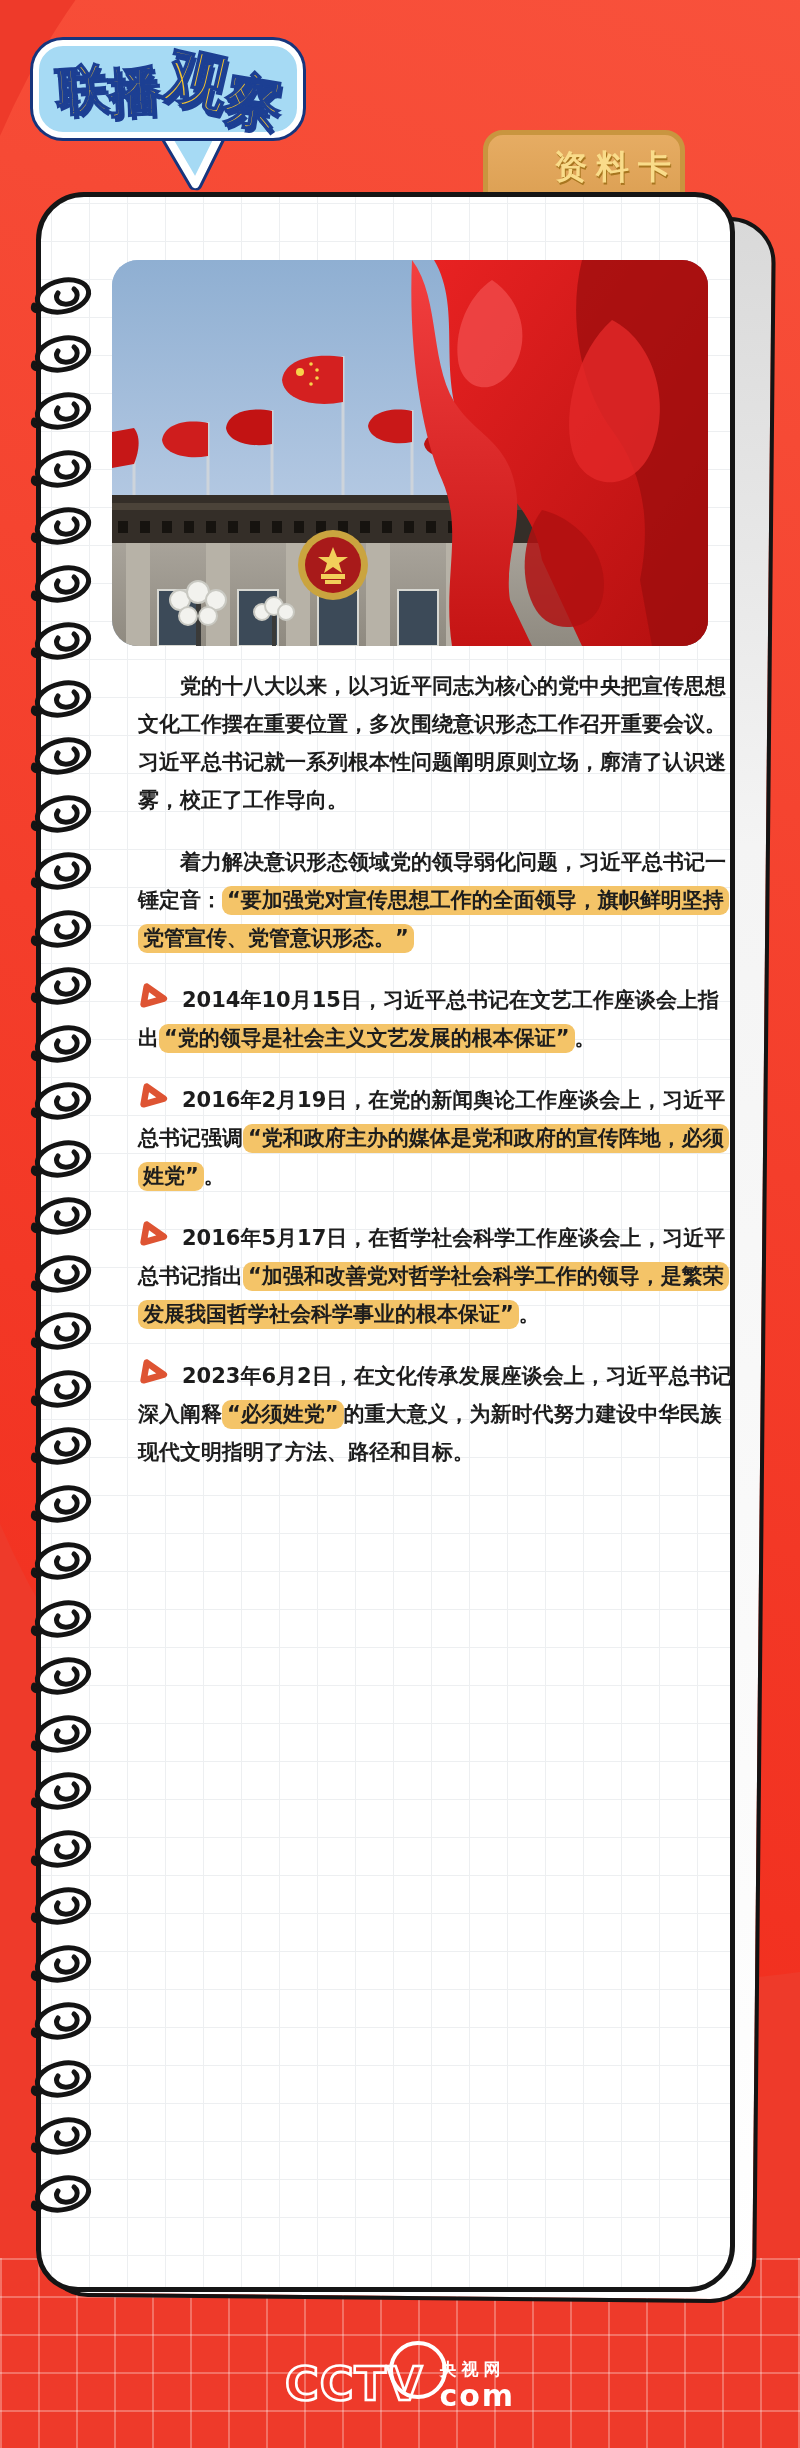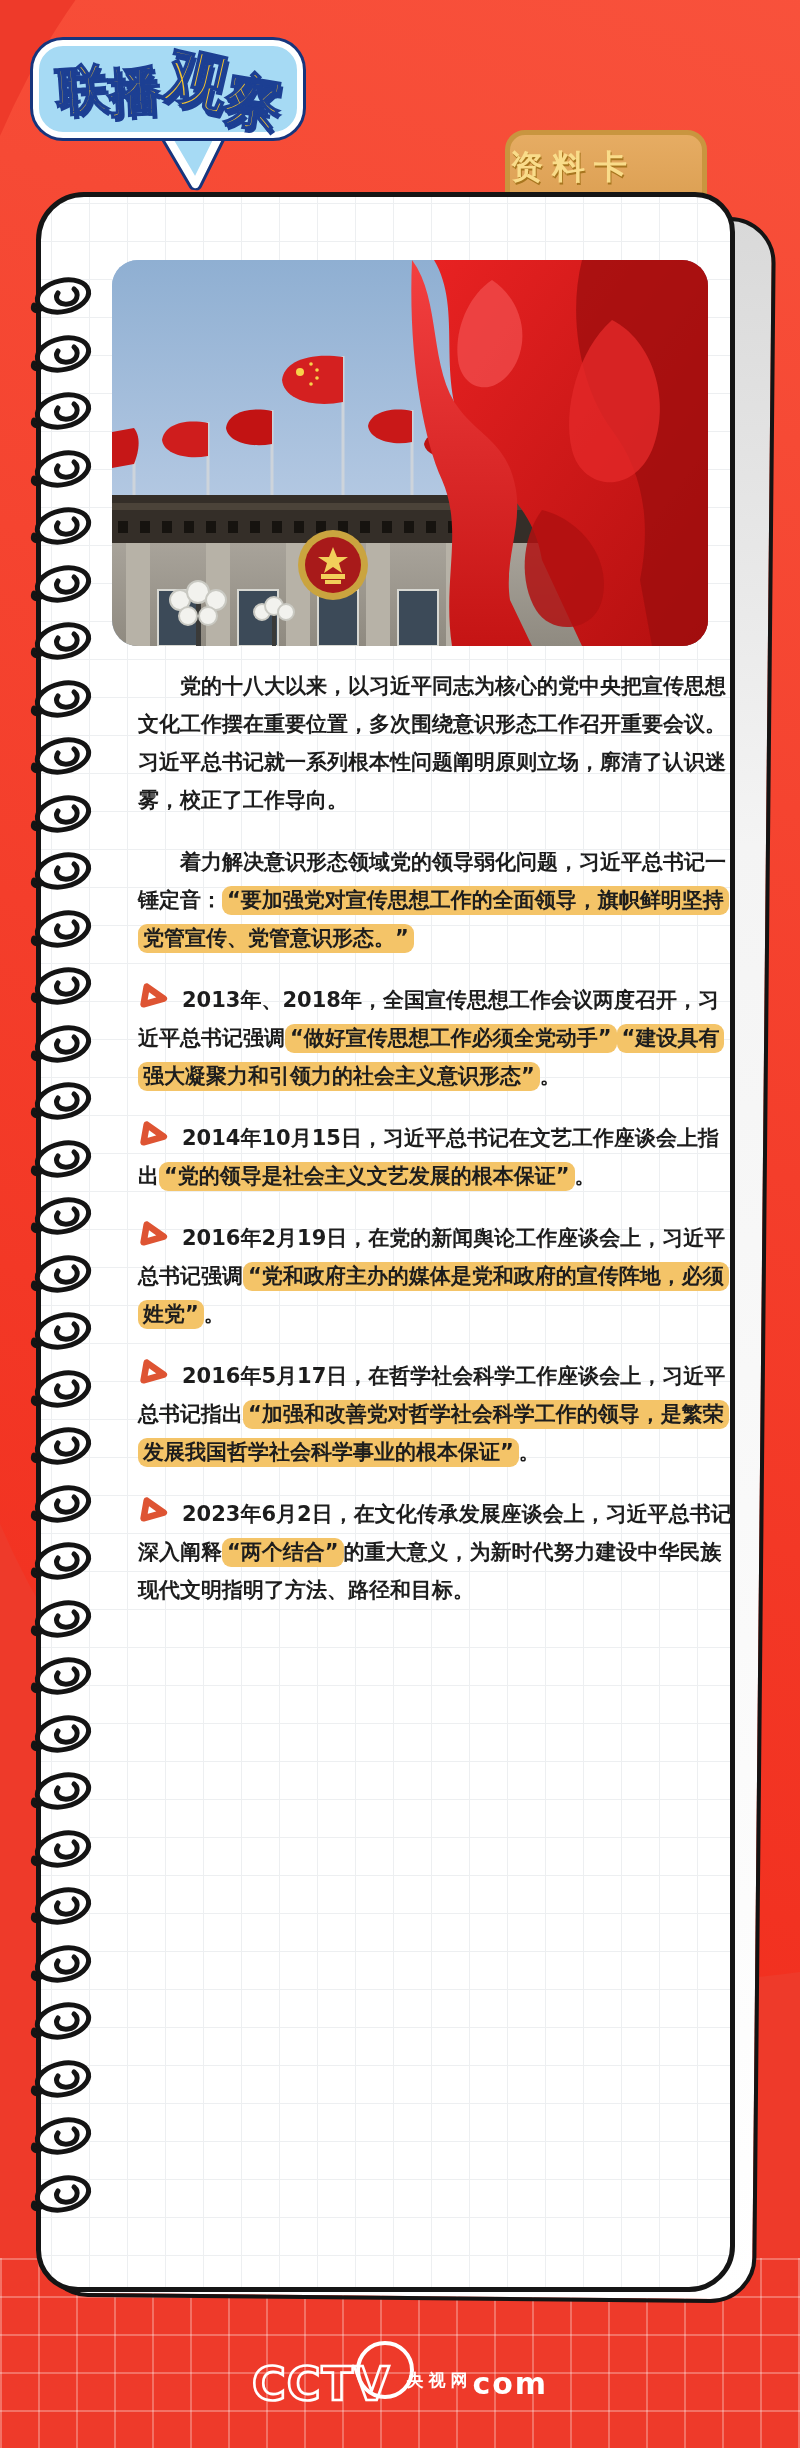--- a/index.html
+++ b/index.html
@@ -35,24 +35,24 @@
     display:inline-block;font-size:52px;font-weight:800;color:#f6c52e;
     -webkit-text-stroke:1.5px #1c3f93;text-shadow:3px 4px 0 #1c3f93;
     line-height:1;
   }
   .logo-char.c0{transform:rotate(-4deg);}
   .logo-char.c1{transform:rotate(-3deg) translateY(2px);}
   .logo-char.c2{font-size:62px;transform:rotate(13deg) translate(4px,-10px);}
   .logo-char.c3{font-size:58px;transform:rotate(9deg) translate(4px,12px);}
   
   .badge{
-    position:absolute;left:505px;top:130px;width:192px;height:86px;z-index:1;
+    position:absolute;left:483px;top:130px;width:192px;height:86px;z-index:1;
     background:linear-gradient(180deg,#e6ac63 0%,#d99c4e 100%);
     border:5px solid #c9953f;border-radius:20px;
-    display:flex;justify-content:flex-start;
+    display:flex;justify-content:flex-end;
   }
   .badge-label{
     margin-top:10px;font-size:33px;font-weight:800;letter-spacing:9px;
     color:#f9dc8a;text-shadow:1px 2px 0 #a8761f;
   }
   
   .card-under{
     position:absolute;left:52px;top:214px;width:706px;height:2078px;z-index:1;
     background:linear-gradient(180deg,#d9d9d9 0%,#f4f4f4 30%,#ffffff 100%);
     border:4px solid #141414;border-radius:46px;transform:rotate(.55deg);
@@ -95,21 +95,21 @@
   }
   .brand{display:flex;align-items:center;}
   .brand-letters{
     font-size:46px;font-weight:800;letter-spacing:1px;color:transparent;
     -webkit-text-stroke:2.6px #ffffff;line-height:1;
   }
   .brand-circle{
     width:50px;height:50px;border:4px solid #ffffff;border-radius:50%;
     margin-left:-34px;margin-top:-28px;flex:0 0 auto;
   }
-  .brand-col{display:flex;flex-direction:row;margin-left:-8px;}
+  .brand-col{display:flex;flex-direction:column;margin-left:-8px;}
   .brand-cn{font-size:17px;letter-spacing:5px;color:#ffffff;font-weight:700;}
   .brand-domain{font-size:30px;color:#ffffff;font-weight:700;line-height:1;letter-spacing:2px;}
 </style>
 </head>
 <body>
 
 <div class="bg-blob"></div>
 <div class="bg-bottom-grid"></div>
 
 <div class="logo-bubble">
@@ -256,33 +256,30 @@
         <path d="M500 60 C540 80 560 140 540 190 C520 236 470 230 460 190 C450 150 466 90 500 60 Z" fill="#e22828" opacity=".8"></path>
         <path d="M430 250 C470 260 500 300 490 340 C482 372 440 376 424 350 C408 324 408 280 430 250 Z" fill="#b01010" opacity=".85"></path>
       </svg>
     </div>
 
     <div class="article">
         <p class="para indent"><span class="plain">党的十八大以来，以习近平同志为核心的党中央把宣传思想文化工作摆在重要位置，多次围绕意识形态工作召开重要会议。习近平总书记就一系列根本性问题阐明原则立场，廓清了认识迷雾，校正了工作导向。</span></p>
         <p class="para indent"><span class="plain">着力解决意识形态领域党的领导弱化问题，习近平总书记一锤定音：</span><span class="hl">“要加强党对宣传思想工作的全面领导，旗帜鲜明坚持党管宣传、党管意识形态。”</span></p>
         <p class="para"><svg class="bullet-icon" viewBox="0 0 32 28">
             <path d="M7 5 L26 14 L7 23 Z" fill="none" stroke="#de5433" stroke-width="6.5" stroke-linejoin="round" stroke-linecap="round" transform="rotate(10 16 14)"></path>
-          </svg><span class="plain">2013年、2018年，全国宣传思想工作会议两度召开，习近平总书记强调</span><span class="hl">“做好宣传思想工作必须全党动手”</span><span class="hl">“建设具有强大凝聚力和引领力的社会主义意识形态”</span><span class="plain">。</span></p>
-        <p class="para"><svg class="bullet-icon" viewBox="0 0 32 28">
-            <path d="M7 5 L26 14 L7 23 Z" fill="none" stroke="#de5433" stroke-width="6.5" stroke-linejoin="round" stroke-linecap="round" transform="rotate(10 16 14)"></path>
           </svg><span class="plain">2014年10月15日，习近平总书记在文艺工作座谈会上指出</span><span class="hl">“党的领导是社会主义文艺发展的根本保证”</span><span class="plain">。</span></p>
         <p class="para"><svg class="bullet-icon" viewBox="0 0 32 28">
             <path d="M7 5 L26 14 L7 23 Z" fill="none" stroke="#de5433" stroke-width="6.5" stroke-linejoin="round" stroke-linecap="round" transform="rotate(10 16 14)"></path>
           </svg><span class="plain">2016年2月19日，在党的新闻舆论工作座谈会上，习近平总书记强调</span><span class="hl">“党和政府主办的媒体是党和政府的宣传阵地，必须姓党”</span><span class="plain">。</span></p>
         <p class="para"><svg class="bullet-icon" viewBox="0 0 32 28">
             <path d="M7 5 L26 14 L7 23 Z" fill="none" stroke="#de5433" stroke-width="6.5" stroke-linejoin="round" stroke-linecap="round" transform="rotate(10 16 14)"></path>
           </svg><span class="plain">2016年5月17日，在哲学社会科学工作座谈会上，习近平总书记指出</span><span class="hl">“加强和改善党对哲学社会科学工作的领导，是繁荣发展我国哲学社会科学事业的根本保证”</span><span class="plain">。</span></p>
         <p class="para"><svg class="bullet-icon" viewBox="0 0 32 28">
             <path d="M7 5 L26 14 L7 23 Z" fill="none" stroke="#de5433" stroke-width="6.5" stroke-linejoin="round" stroke-linecap="round" transform="rotate(10 16 14)"></path>
-          </svg><span class="plain">2023年6月2日，在文化传承发展座谈会上，习近平总书记深入阐释</span><span class="hl">“两个结合”</span><span class="plain">的重大意义，为新时代努力建设中华民族现代文明指明了方法、路径和目标。</span></p>
+          </svg><span class="plain">2023年6月2日，在文化传承发展座谈会上，习近平总书记深入阐释</span><span class="hl">“必须姓党”</span><span class="plain">的重大意义，为新时代努力建设中华民族现代文明指明了方法、路径和目标。</span></p>
       </div>
   </div>
 </div>
 
 <div class="rings">
     <div class="ring" style="top: 272px;"><svg width="64" height="46" viewBox="0 0 64 46">
         <ellipse cx="33" cy="24" rx="26" ry="15.5" transform="rotate(-12 33 24)" fill="#ffffff" stroke="#141414" stroke-width="5"></ellipse>
         <path d="M44 17 C50 22 47 31 38 32 C29 33 24 27 28 21" fill="#ffffff" stroke="#141414" stroke-width="5" stroke-linecap="round"></path>
         <path d="M12 36 C6 41 2 38 4 33" fill="none" stroke="#141414" stroke-width="5" stroke-linecap="round"></path>
       </svg></div>

